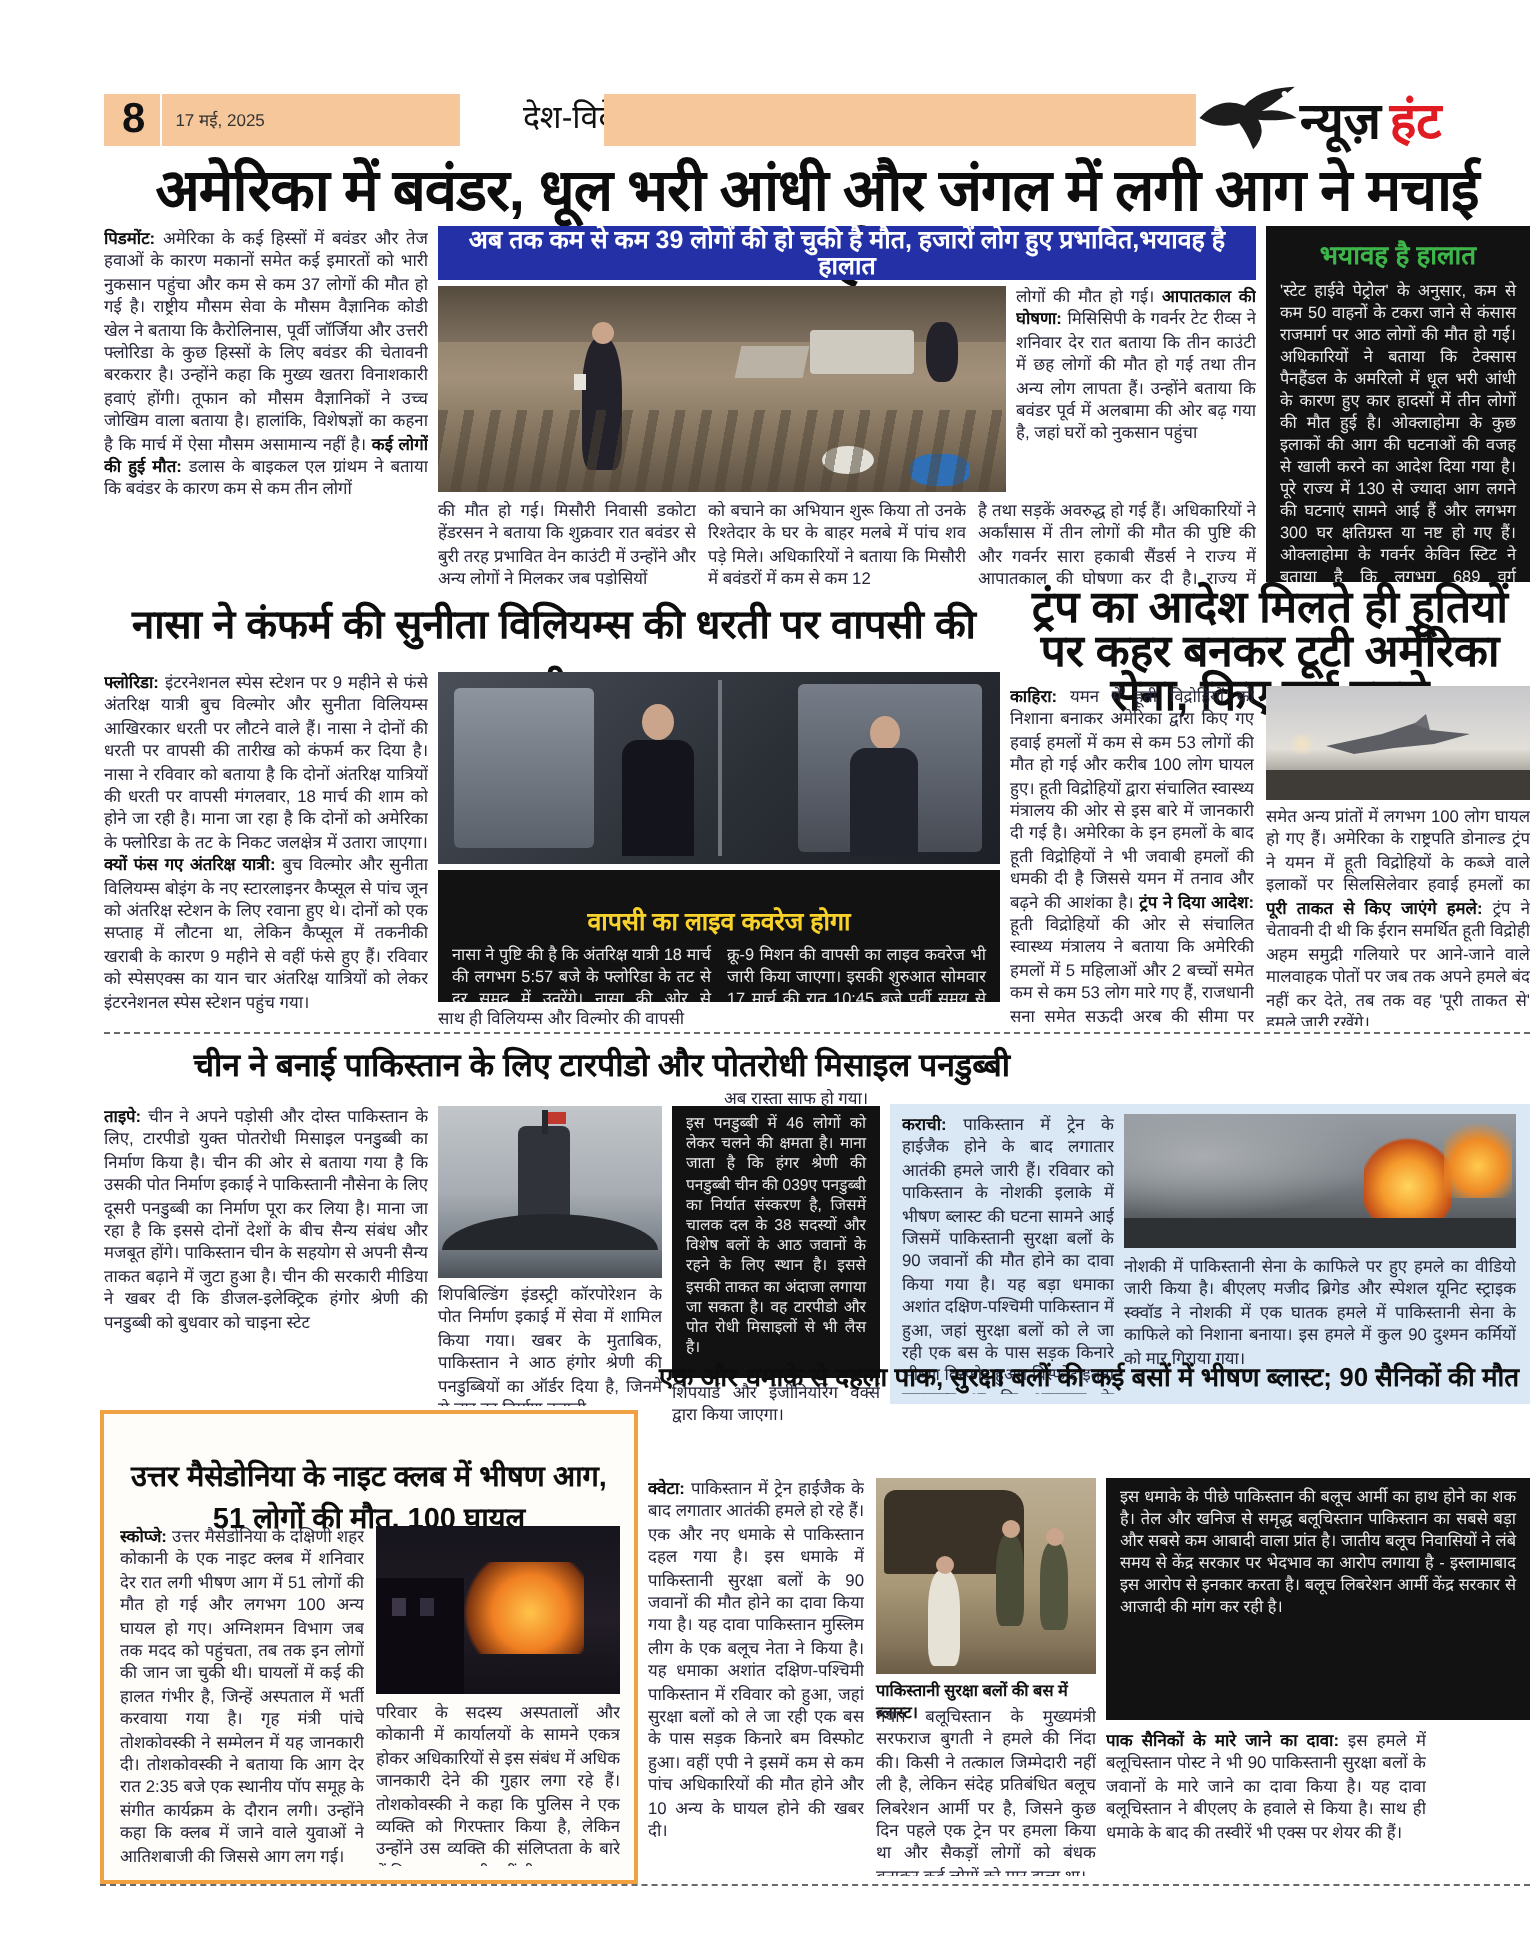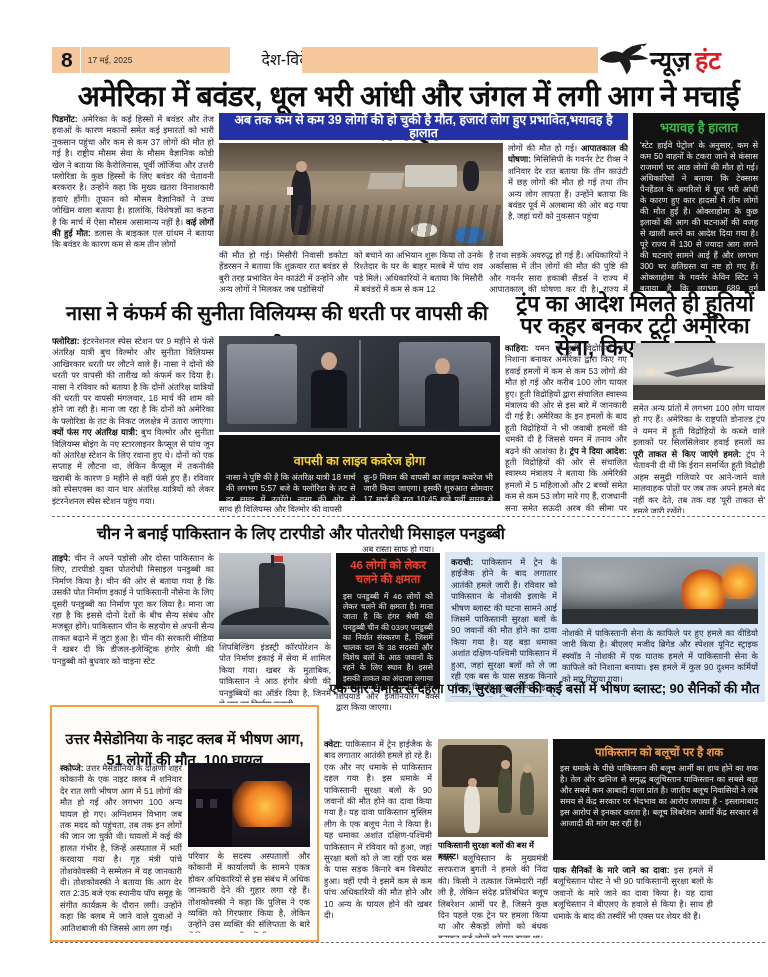--- a/index.html
+++ b/index.html
@@ -164,21 +164,20 @@
   <div class="photo" style="left:219px;top:553px;width:112px;height:86px;background:linear-gradient(180deg,#c2c6cb 0%,#a7adb3 50%,#7c838a 80%,#5d646b 100%);">
     <div class="abs" style="left:40px;top:10px;width:26px;height:46px;background:#30343a;border-radius:4px 4px 0 0;"></div>
     <div class="abs" style="left:52px;top:2px;width:3px;height:12px;background:#26292e;"></div>
     <div class="abs" style="left:55px;top:3px;width:9px;height:6px;background:#c23a2f;"></div>
     <div class="abs" style="left:2px;top:54px;width:108px;height:20px;background:#24272c;border-radius:50% 50% 0 0 / 90% 90% 0 0;"></div>
     <div class="abs" style="left:0;top:72px;width:112px;height:14px;background:linear-gradient(180deg,#6f767d,#4c5258);"></div>
   </div>
   <div class="abs col" style="left:219px;top:642px;width:112px;height:61px;">शिपबिल्डिंग इंडस्ट्री कॉरपोरेशन के पोत निर्माण इकाई में सेवा में शामिल किया गया। खबर के मुताबिक, पाकिस्तान ने आठ हंगोर श्रेणी की पनडुब्बियों का ऑर्डर दिया है, जिनमें से चार का निर्माण कराची</div>
 
   <div class="abs bbox" style="left:336px;top:553px;width:104px;height:136px;">
-    <div class="bb-head" style="color:var(--redHead);font-size:11.5px;line-height:14px;padding:5px 4px 2px;">46 लोगों को लेकर चलने की क्षमता</div>
     <div class="bb-text" style="font-size:7.8px;line-height:10.2px;">इस पनडुब्बी में 46 लोगों को लेकर चलने की क्षमता है। माना जाता है कि हंगर श्रेणी की पनडुब्बी चीन की 039ए पनडुब्बी का निर्यात संस्करण है, जिसमें चालक दल के 38 सदस्यों और विशेष बलों के आठ जवानों के रहने के लिए स्थान है। इससे इसकी ताकत का अंदाजा लगाया जा सकता है। वह टारपीडो और पोत रोधी मिसाइलों से भी लैस है।</div>
   </div>
   <div class="abs col" style="left:336px;top:691px;width:104px;height:22px;">शिपयार्ड और इंजीनियरिंग वर्क्स द्वारा किया जाएगा।</div>
 
   <div class="abs karachi-body" style="left:445px;top:552px;width:320px;height:150px;">
     <div class="abs col" style="left:6px;top:5px;width:106px;height:140px;">
       <span class="dl">कराची:</span>
       <span>पाकिस्तान में ट्रेन के हाईजैक होने के बाद लगातार आतंकी हमले जारी हैं। रविवार को पाकिस्तान के नोशकी इलाके में भीषण ब्लास्ट की घटना सामने आई जिसमें पाकिस्तानी सुरक्षा बलों के 90 जवानों की मौत होने का दावा किया गया है। यह बड़ा धमाका अशांत दक्षिण-पश्चिमी पाकिस्तान में हुआ, जहां सुरक्षा बलों को ले जा रही एक बस के पास सड़क किनारे भीषण विस्फोट हुआ। विस्फोट इतना जबरदस्त था कि आसपास के इलाके दहल गए। एपी ने इस धमाके में कम से कम पांच अधिकारियों की मौत होने और 10 अन्य के घायल होने की खबर दी है। बलूच लिबरेशन आर्मी</span>
     </div>
     <div class="photo" style="left:117px;top:5px;width:196px;height:67px;background:linear-gradient(180deg,#959ba1 0%,#7d8388 45%,#565b60 80%,#3c4044 100%);">
@@ -219,21 +218,20 @@
     <div class="head" style="left:63px;top:21px;width:9px;height:9px;"></div>
     <div class="fig" style="left:82px;top:32px;width:14px;height:44px;background:#53553f;"></div>
     <div class="head" style="left:85px;top:25px;width:9px;height:9px;"></div>
     <div class="fig" style="left:26px;top:46px;width:16px;height:48px;background:#e7e2d6;"></div>
     <div class="head" style="left:30px;top:39px;width:9px;height:9px;"></div>
   </div>
   <div class="abs caption-bold" style="left:438px;top:840px;width:110px;height:12px;">पाकिस्तानी सुरक्षा बलों की बस में ब्लास्ट।</div>
   <div class="abs col" style="left:438px;top:853px;width:110px;height:85px;">गया। बलूचिस्तान के मुख्यमंत्री सरफराज बुगती ने हमले की निंदा की। किसी ने तत्काल जिम्मेदारी नहीं ली है, लेकिन संदेह प्रतिबंधित बलूच लिबरेशन आर्मी पर है, जिसने कुछ दिन पहले एक ट्रेन पर हमला किया था और सैकड़ों लोगों को बंधक बनाकर कई लोगों को मार डाला था।</div>
 
   <div class="abs bbox" style="left:553px;top:739px;width:212px;height:121px;">
-    <div class="bb-head" style="color:var(--orangeHead);font-size:11.5px;">पाकिस्तान को बलूचों पर है शक</div>
     <div class="bb-text">इस धमाके के पीछे पाकिस्तान की बलूच आर्मी का हाथ होने का शक है। तेल और खनिज से समृद्ध बलूचिस्तान पाकिस्तान का सबसे बड़ा और सबसे कम आबादी वाला प्रांत है। जातीय बलूच निवासियों ने लंबे समय से केंद्र सरकार पर भेदभाव का आरोप लगाया है - इस्लामाबाद इस आरोप से इनकार करता है। बलूच लिबरेशन आर्मी केंद्र सरकार से आजादी की मांग कर रही है।</div>
   </div>
   <div class="abs col" style="left:553px;top:865px;width:160px;height:74px;">
     <span class="sh">पाक सैनिकों के मारे जाने का दावा:</span>
     <span>इस हमले में बलूचिस्तान पोस्ट ने भी 90 पाकिस्तानी सुरक्षा बलों के जवानों के मारे जाने का दावा किया है। यह दावा बलूचिस्तान ने बीएलए के हवाले से किया है। साथ ही धमाके के बाद की तस्वीरें भी एक्स पर शेयर की हैं।</span>
   </div>
 
   <div class="abs dashes" style="left:50px;top:942px;width:715px;"></div>
 
 </div>

